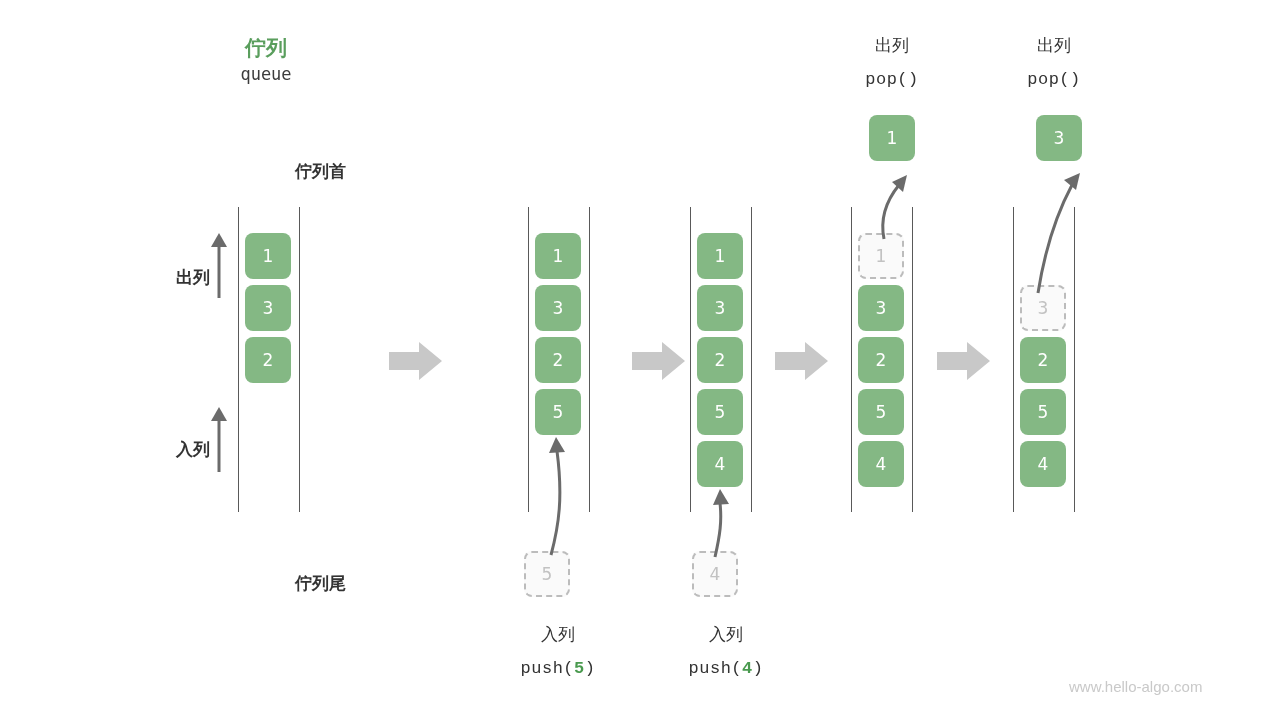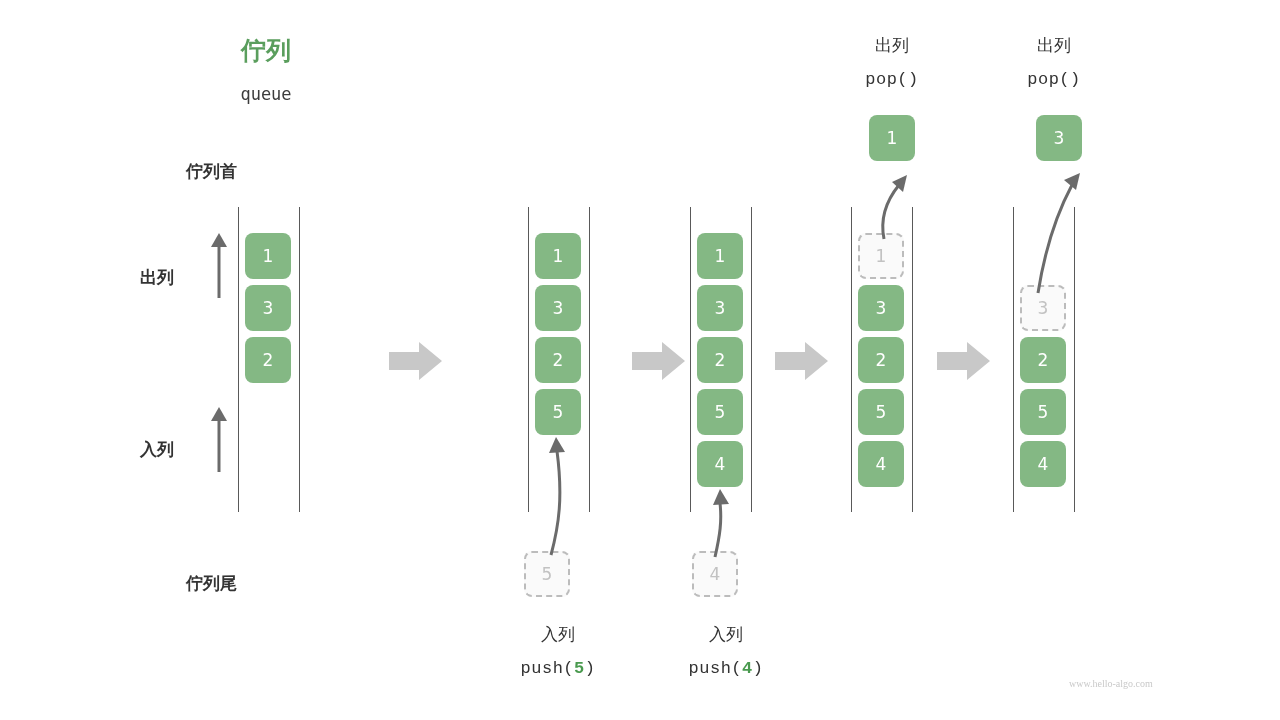--- a/index.html
+++ b/index.html
@@ -17,58 +17,58 @@
   .stage {
     position: absolute;
     left: 0; top: 0;
     width: 1280px;
     height: 720px;
   }
   .abs { position: absolute; }
 
   
   .title-cn {
-    font-size: 25px;
+    font-size: 21px;
     font-weight: bold;
     color: #5a9e5d;
     text-align: center;
     white-space: nowrap;
   }
   .title-code {
     font-family: "DejaVu Sans Mono", "Liberation Mono", monospace;
     font-size: 17px;
     color: #3c3c3c;
     text-align: center;
     white-space: nowrap;
   }
   .side-label {
     font-size: 17px;
     font-weight: bold;
     color: #333333;
     white-space: nowrap;
-    text-align: left;
+    text-align: right;
   }
   .op-cn {
     font-size: 17px;
     color: #333333;
     white-space: nowrap;
     text-align: center;
   }
   .op-code {
     font-family: Liberation Mono, monospace;
     font-size: 17px;
     color: #333333;
     white-space: nowrap;
     text-align: center;
     letter-spacing: 0.5px;
   }
   .op-code .arg { color: #4a9a4f; font-weight: bold; }
   .watermark {
-    font-family: Liberation Serif, serif;
-    font-size: 10px;
+    font-family: Liberation Sans, sans-serif;
+    font-size: 15px;
     color: #c9c9c9;
     white-space: nowrap;
   }
 
   
   .rail {
     position: absolute;
     width: 1px;
     background: #595959;
   }
@@ -95,21 +95,21 @@
 
   
   .block-arrow { position: absolute; }
 </style>
 </head>
 <body>
 
 <div class="stage">
 
   <div class="abs title-cn" style="left:186px; top:34px; width:160px;">佇列</div>
-  <div class="abs title-code" style="left:186px; top:84px; width:160px;">queue</div>
+  <div class="abs title-code" style="left:186px; top:64px; width:160px;">queue</div>
 
   <div class="abs side-label" style="left:186px; top:160px; width:160px;">佇列首</div>
   <div class="abs side-label" style="left:186px; top:572px; width:160px;">佇列尾</div>
 
   <div class="abs side-label" style="left:140px; top:266px; width:70px;">出列</div>
   <div class="abs side-label" style="left:140px; top:438px; width:70px;">入列</div>
 
   <svg class="abs" style="left:206px; top:232px;" width="26" height="68">
     <line x1="13" y1="66" x2="13" y2="12" stroke="#6b6b6b" stroke-width="3"></line>
     <polygon points="13,1 5,15 21,15" fill="#6b6b6b"></polygon>

